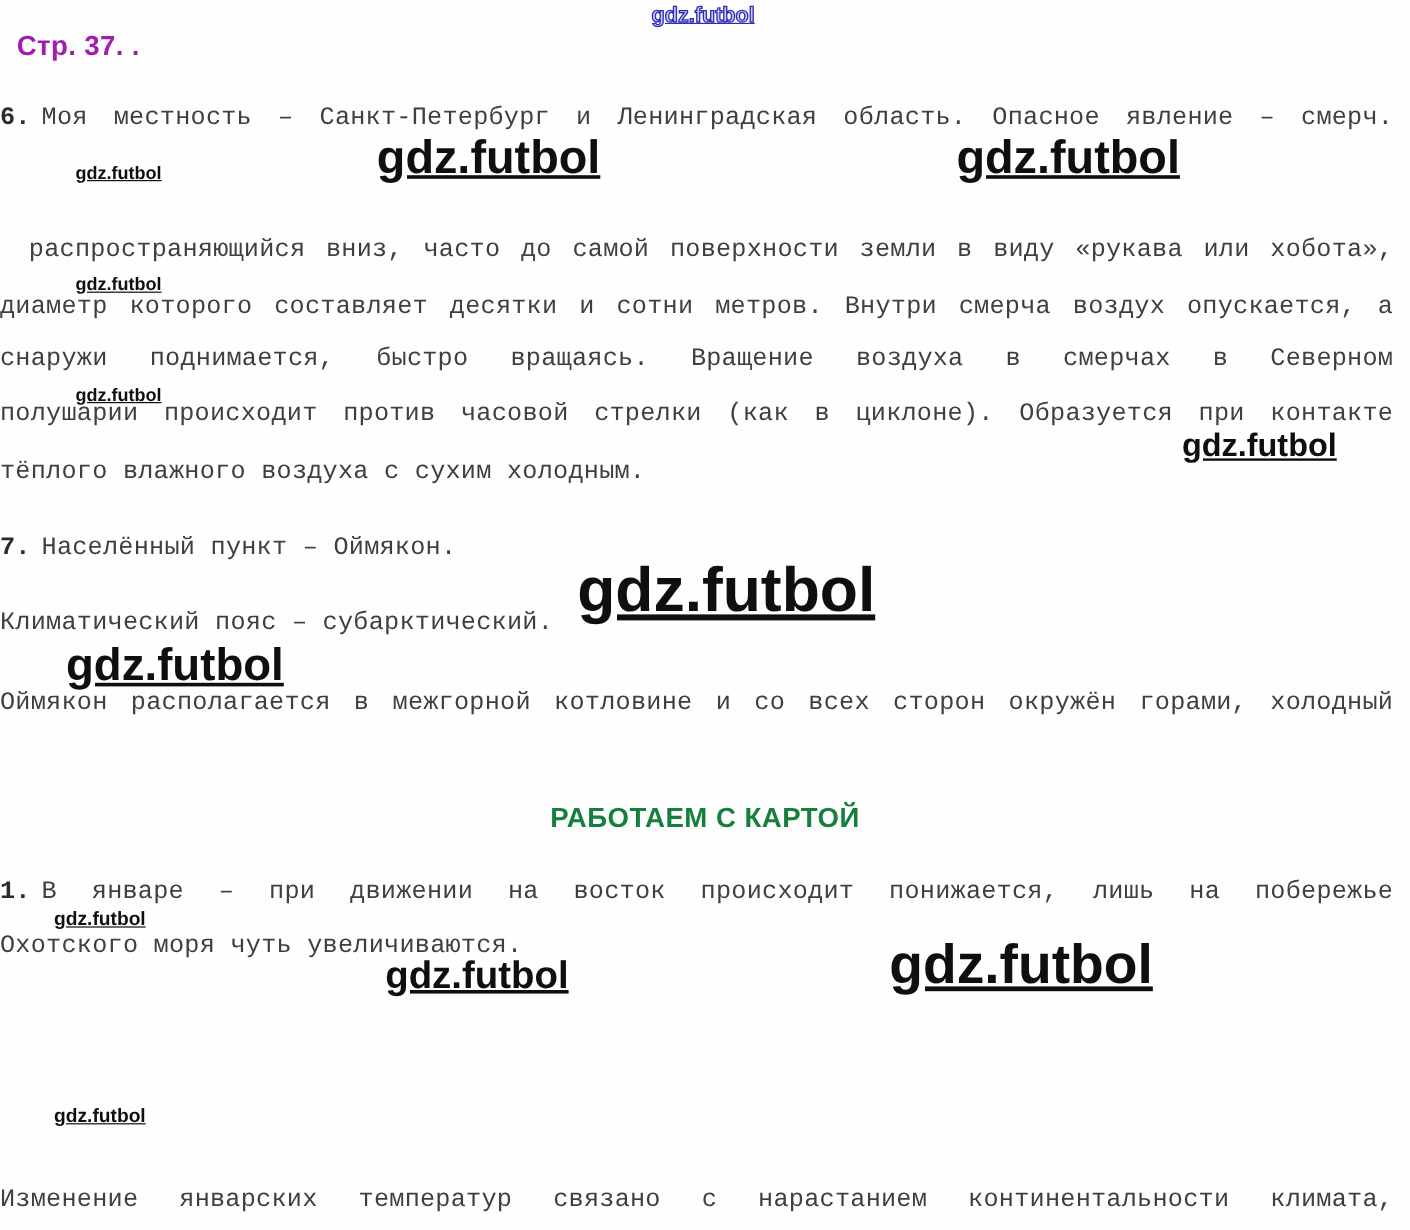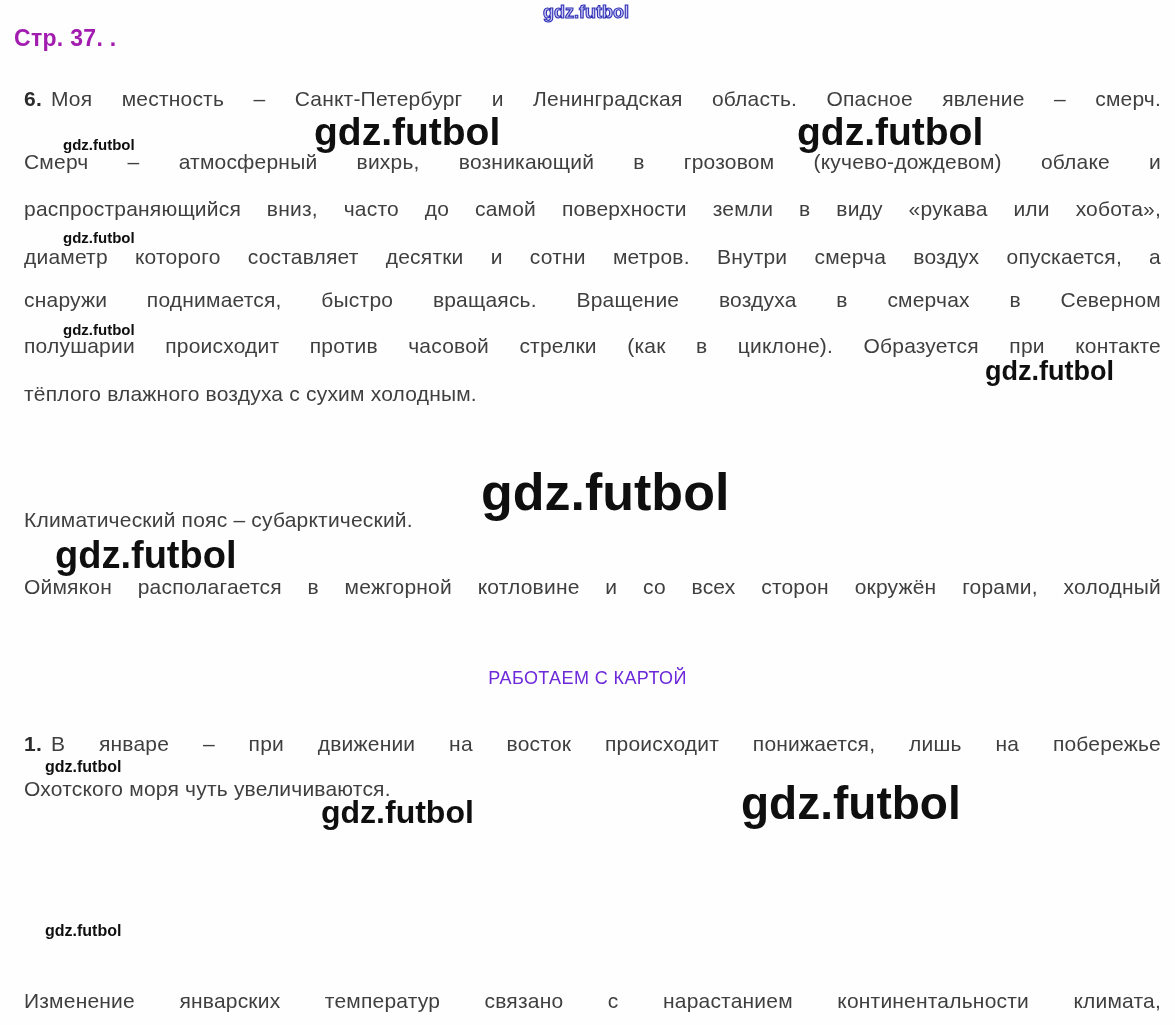--- a/index.html
+++ b/index.html
@@ -3,54 +3,54 @@
 <meta charset="utf-8">
 <style>
   html, body { margin:0; padding:0; background:#ffffff; }
   .page {
     position:relative; width:1175px; height:1025px;
     background:#fefefe; overflow:hidden;
     font-family:"Liberation Sans", sans-serif;
     color:#3f3f3f;
   }
   .line {
-    position:absolute; left:24px; right:14px;
+    position:absolute; left:0; right:14px;
     font-size:21px; letter-spacing:0.2px; line-height:30px;
-    height:32px; overflow:hidden;
+    height:32px; overflow:hidden;font-family:Liberation Mono, monospace;
   }
   .just { text-align:justify; text-align-last:justify; }
   .num { font-weight:700; color:#2c2c2c; margin-right:9px; }
   .hdr {
     position:absolute; left:14px; top:25px;
     font-size:23px; font-weight:700; color:#a21caf; letter-spacing:0.3px;
   }
   .section-heading {
     position:absolute; left:0; right:0; top:668px; text-align:center;
-    font-size:18px; font-weight:400; color:#6d28d9; letter-spacing:0.4px;
+    font-size:23px; font-weight:700; color:#15803d; letter-spacing:0.4px;
   }
   .wm {
     position:absolute; font-weight:700; color:#0f0f0f;
-    line-height:1; white-space:nowrap; letter-spacing:0;
+    line-height:1; white-space:nowrap; letter-spacing:0;text-decoration:underline;
   }
   .wm-top-blue   { left:543px; top:3px;  font-size:18px;
                    color:#c8c8f2; -webkit-text-stroke:1.1px #2e2eb5; }
   .wm-a-big1     { left:314px; top:112px; font-size:39px; }
   .wm-a-big2     { left:797px; top:112px; font-size:39px; }
   .wm-a-small1   { left:63px;  top:137px; font-size:15px; }
   .wm-a-small2   { left:63px;  top:230px; font-size:15px; }
   .wm-a-small3   { left:63px;  top:322px; font-size:15px; }
   .wm-a-right    { left:985px; top:358px; font-size:27px; font-weight:600; }
   .wm-b-big      { left:481px; top:466px; font-size:52px; }
   .wm-b-med      { left:55px;  top:536px; font-size:38px; }
   .wm-c-small1   { left:45px;  top:759px; font-size:16px; }
   .wm-c-mid      { left:321px; top:796px; font-size:32px; font-weight:600; }
   .wm-c-big      { left:741px; top:780px; font-size:46px; }
   .wm-c-small2   { left:45px;  top:923px; font-size:16px; }
 
-  .t-a1 { top:84px; }  .t-a2 { top:147px; } .t-a3 { top:194px; }
+  .t-a1 { top:84px; }  .t-a2 { top:147px; } .t-a3 { top:194px;margin-left:24px; }
   .t-a4 { top:242px; } .t-a5 { top:285px; } .t-a6 { top:331px; }
   .t-a7 { top:379px; }
   .t-b1 { top:443px; } .t-b2 { top:505px; } .t-b3 { top:572px; }
   .t-b4 { top:616px; }
   .t-c1 { top:729px; } .t-c2 { top:774px; } .t-c3 { top:833px; }
   .t-c4 { top:879px; } .t-c5 { top:938px;margin-top:48px; } .t-c6 { top:981px; }
 </style>
 </head>
 <body>
 
@@ -68,27 +68,29 @@
   <div class="wm wm-c-small1">gdz.futbol</div>
   <div class="wm wm-c-mid">gdz.futbol</div>
   <div class="wm wm-c-big">gdz.futbol</div>
   <div class="wm wm-c-small2">gdz.futbol</div>
 
   <div class="hdr">Стр. 37. .</div>
 
   <div class="line just t-a1">
     <span class="num">6.</span><span>Моя местность – Санкт-Петербург и Ленинградская область. Опасное явление – смерч.</span>
   </div>
-  <div class="line just t-a2">Смерч – атмосферный вихрь, возникающий в грозовом (кучево-дождевом) облаке и</div>
   <div class="line just t-a3">распространяющийся вниз, часто до самой поверхности земли в виду «рукава или хобота»,</div>
   <div class="line just t-a4">диаметр которого составляет десятки и сотни метров. Внутри смерча воздух опускается, а</div>
   <div class="line just t-a6">полушарии происходит против часовой стрелки (как в циклоне). Образуется при контакте</div>
   <div class="line just t-a5">снаружи поднимается, быстро вращаясь. Вращение воздуха в смерчах в Северном</div>
   <div class="line t-a7">тёплого влажного воздуха с сухим холодным.</div>
 
+  <div class="line t-b1">
+    <span class="num">7.</span><span>Населённый пункт – Оймякон.</span>
+  </div>
   <div class="line t-b2">Климатический пояс – субарктический.</div>
   <div class="line just t-b3">Оймякон располагается в межгорной котловине и со всех сторон окружён горами, холодный</div>
 
   <div class="section-heading">РАБОТАЕМ С КАРТОЙ</div>
 
   <div class="line just t-c1">
     <span class="num">1.</span><span>В январе – при движении на восток происходит понижается, лишь на побережье</span>
   </div>
   <div class="line t-c2">Охотского моря чуть увеличиваются.</div>
   <div class="line just t-c5">Изменение январских температур связано с нарастанием континентальности климата,</div>

